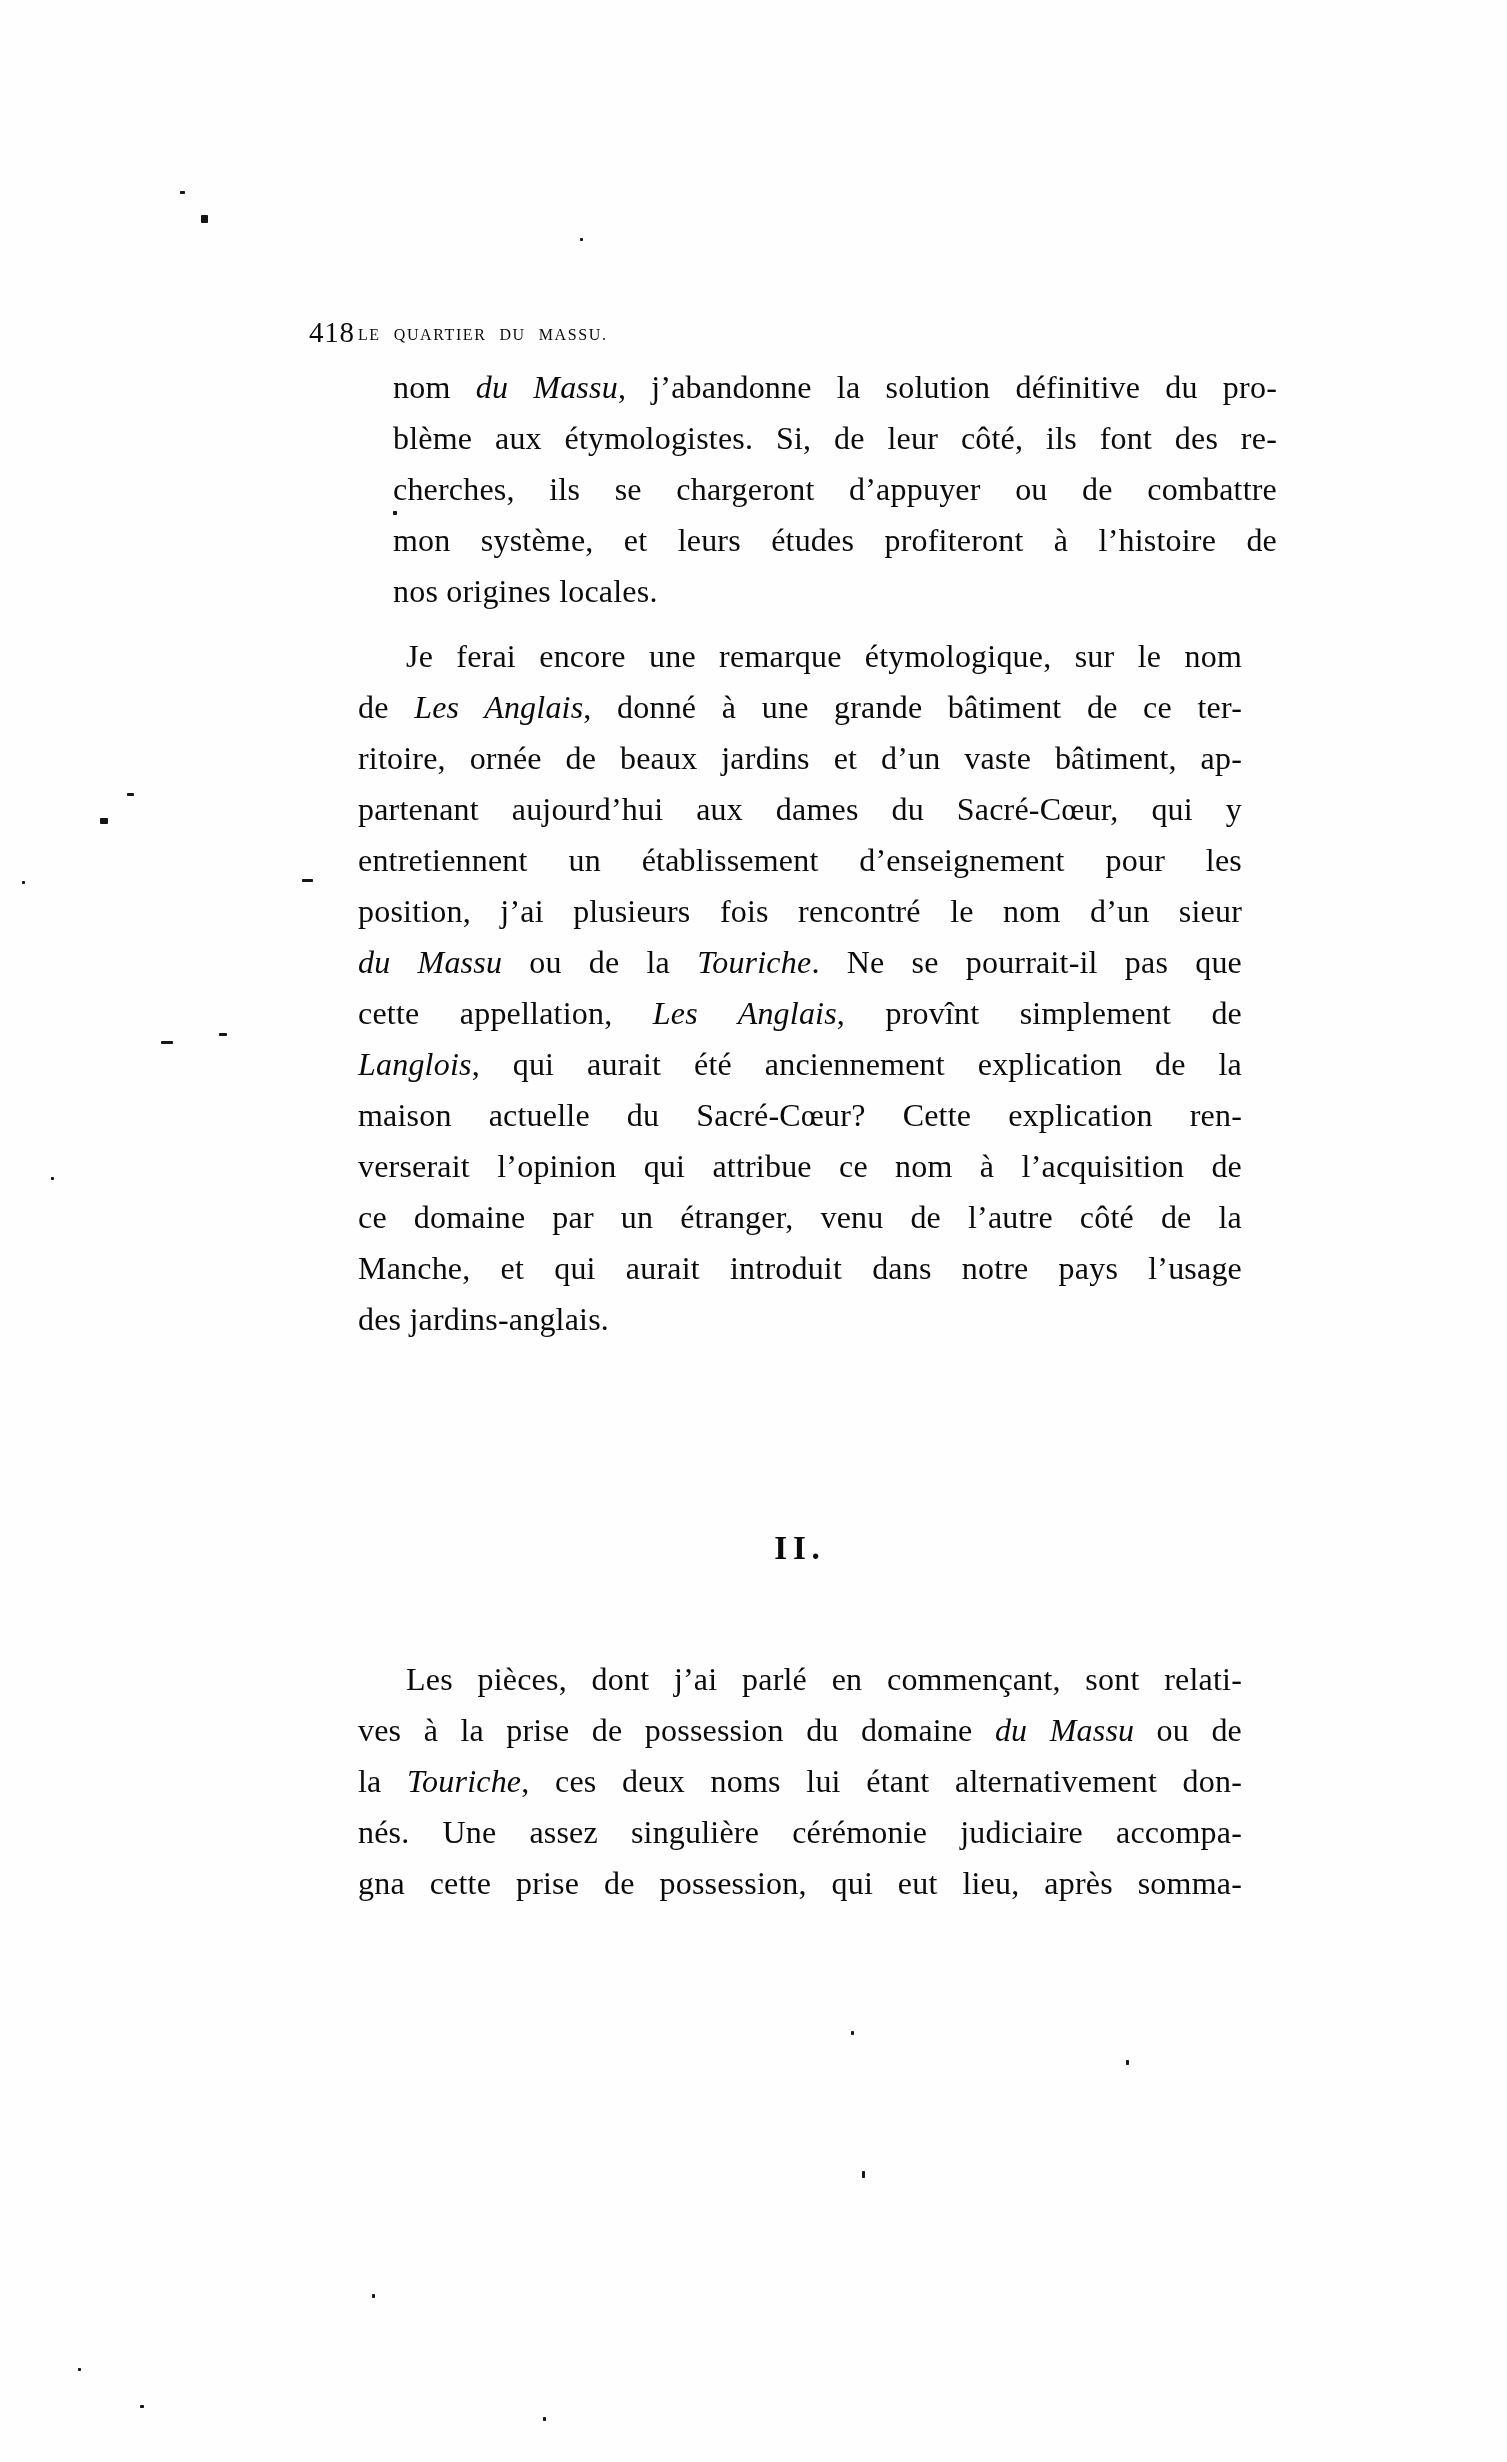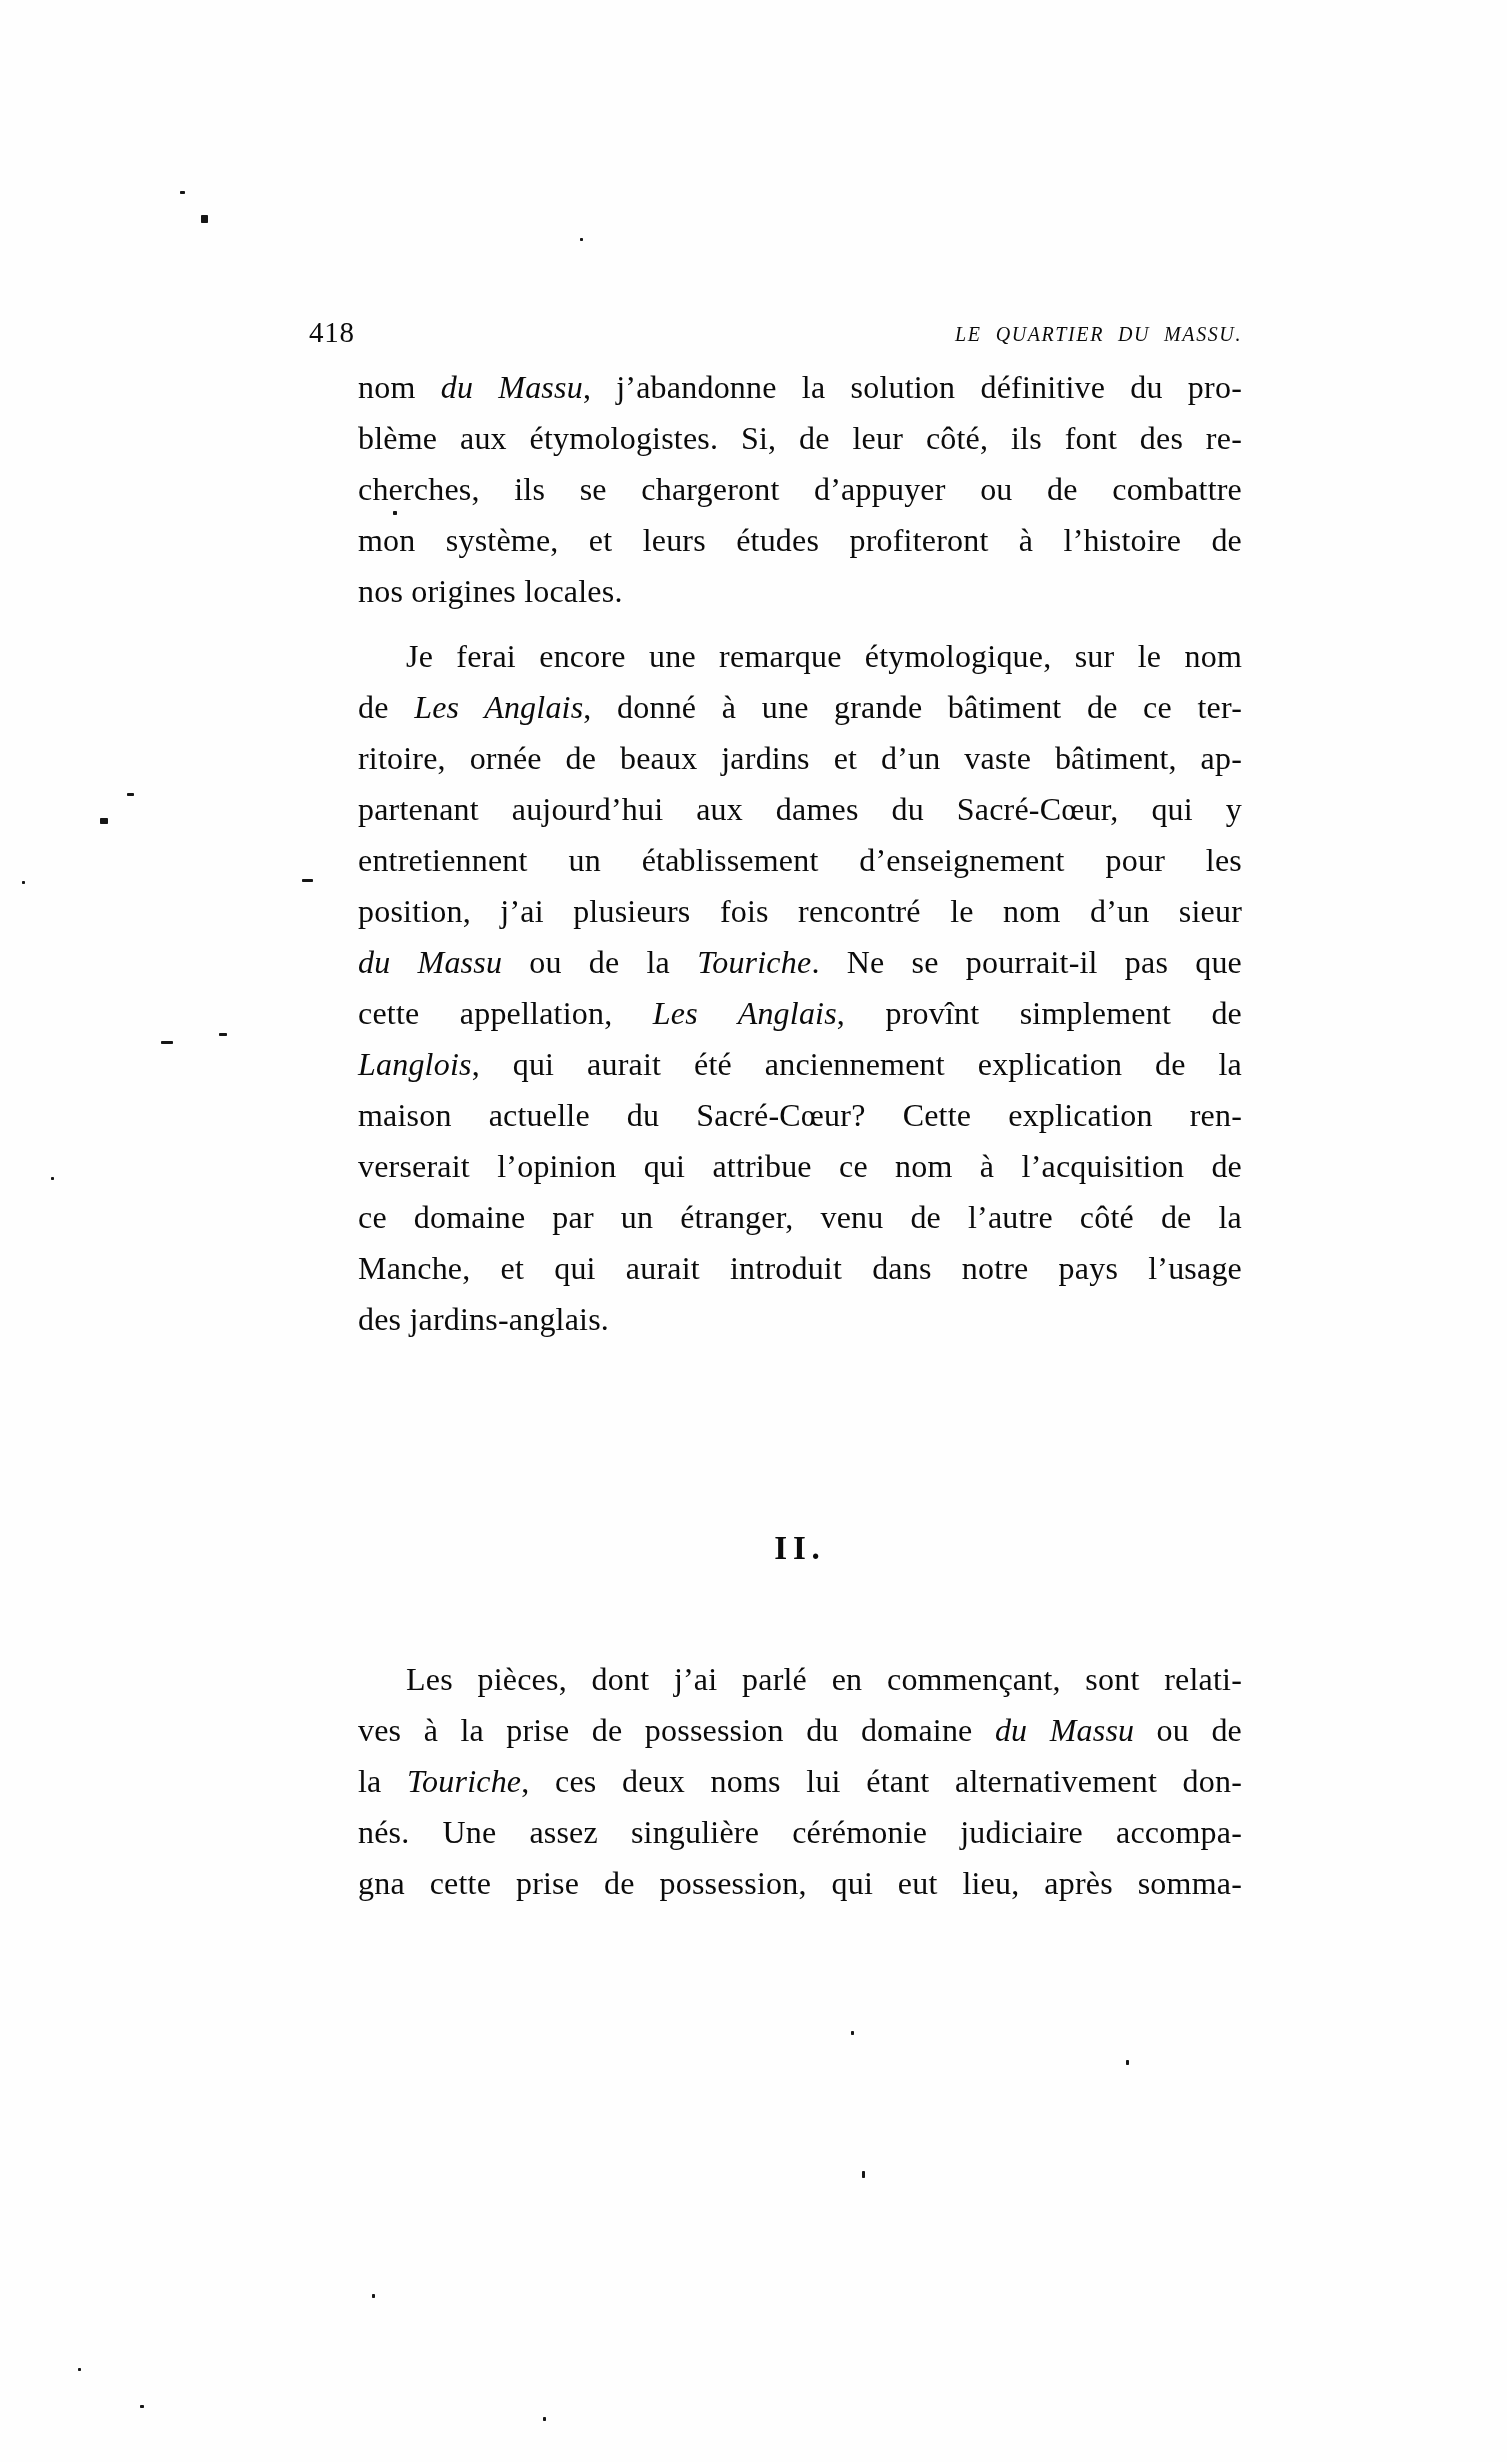--- a/index.html
+++ b/index.html
@@ -13,31 +13,31 @@
   .page{
     position:relative;width:1507px;height:2462px;background:#fefefe;
   }
   
   .page-number{
     position:absolute;left:309px;top:313px;
     font-size:29px;line-height:39px;letter-spacing:0.8px;
   }
   .running-title{
     position:absolute;left:358px;top:319px;width:884px;
-    text-align:right;
-    font-size:20px;line-height:31px;
-    letter-spacing:1.6px;word-spacing:7.4px;font-style:italic;
+    text-align:left;
+    font-size:16px;line-height:31px;
+    letter-spacing:1.6px;word-spacing:7.4px;
   }
   
   .textblock{
     position:absolute;left:358px;width:884px;
     font-size:32px;line-height:51px;
     letter-spacing:0.2px;
   }
-  .para-1{top:362px;}
+  .para-1{top:362px;margin-left:35px;}
   .para-2{top:631px;}
   .para-3{top:1654px;}
   .line{
     text-align:justify;
     text-align-last:justify;
     white-space:normal;
     height:51px;overflow:visible;
   }
   .line.short{text-align-last:left;}
   .line.indent{text-indent:48px;}

